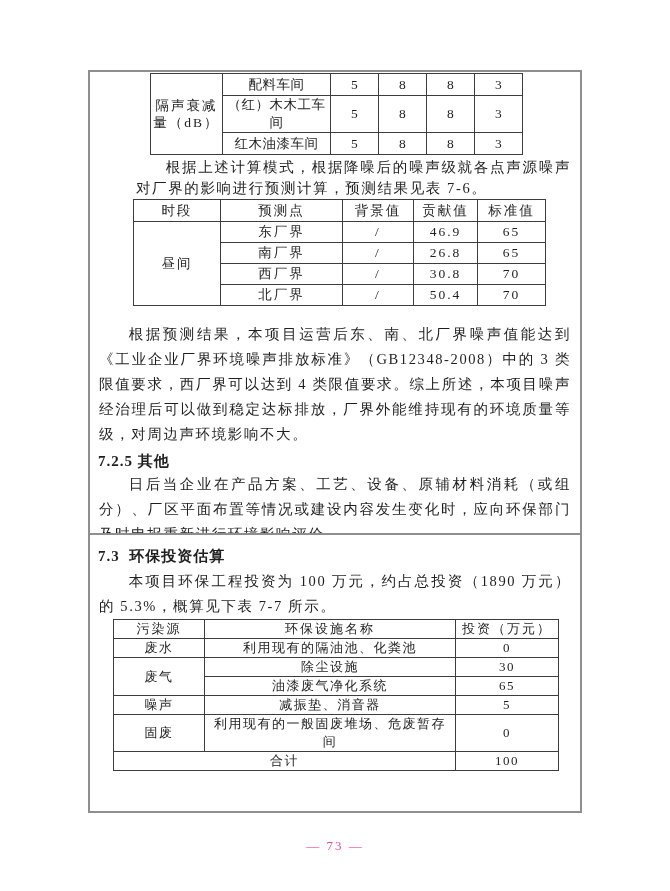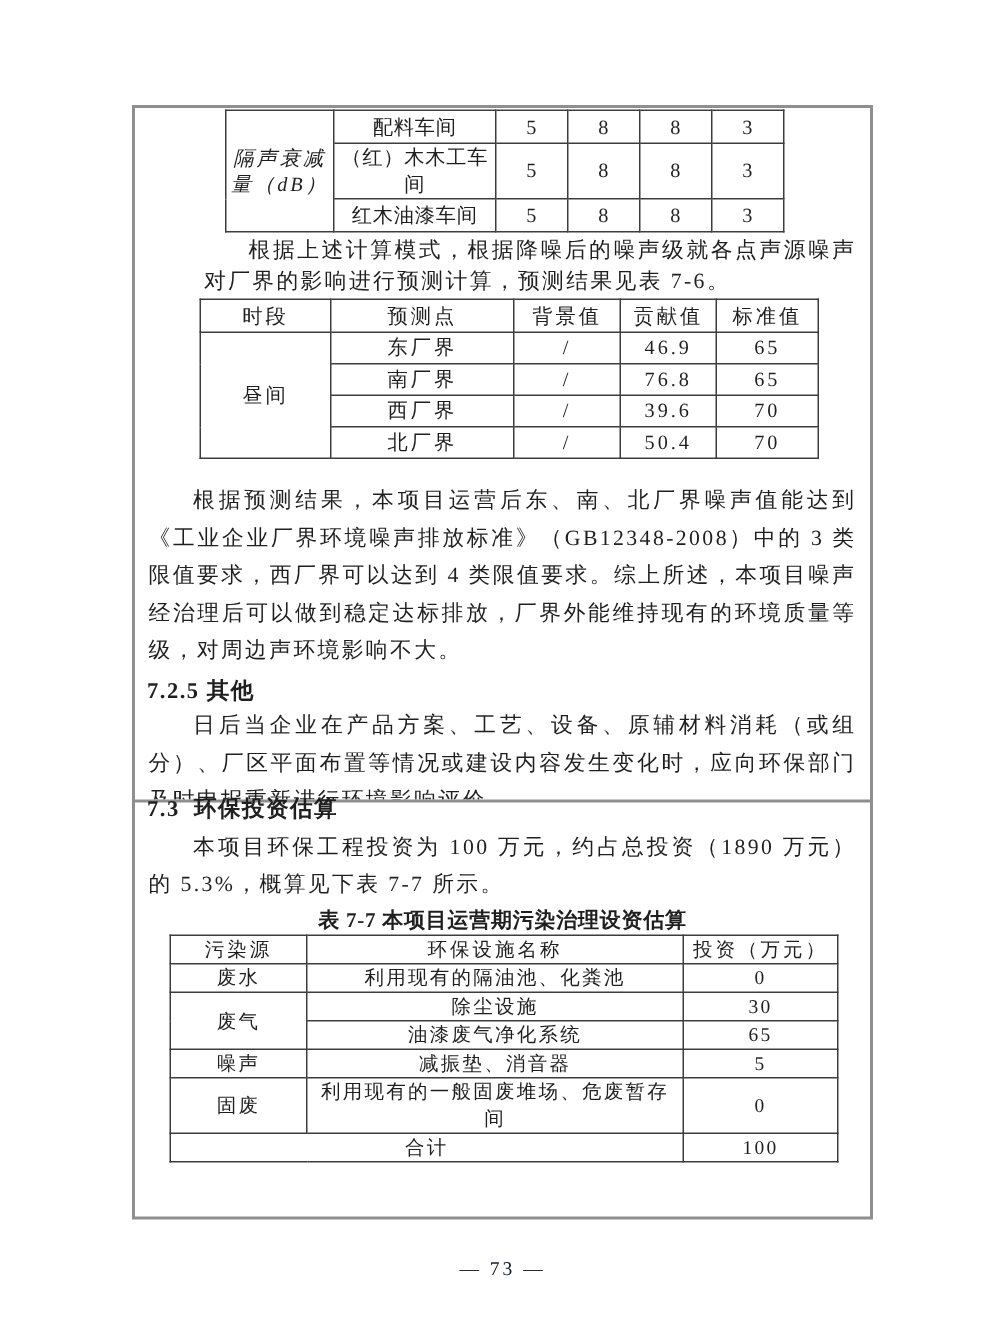--- a/index.html
+++ b/index.html
@@ -15,21 +15,21 @@
   .frame {
     position:absolute; left:88px; top:70px;
     width:494px; height:743px;
     border:2px solid #8f8f8f;
   }
   .divider {
     position:absolute; left:0; top:461px;
     width:100%; height:2px; background:#8f8f8f;
   }
   .box1 { position:absolute; left:0; top:0; width:100%; height:461px; overflow:hidden; }
-  .box2 { position:absolute; left:0; top:447px; width:100%; height:334px; overflow:hidden; }
+  .box2 { position:absolute; left:0; top:463px; width:100%; height:334px; overflow:hidden; }
 
   .para {
     font-size:14.5px;
     letter-spacing:1.6px;
     line-height:25px;
     text-align:justify;
     text-indent:2.05em;
     padding:0 9px;
   }
   .para.tight { line-height:21px;padding-left:46px; }
@@ -57,21 +57,21 @@
     border:1px solid #3d3d3d;
     text-align:center;
     vertical-align:middle;
     font-weight:normal;
     padding:0 2px;
     overflow:hidden;
   }
 
   table.t-top { width:372px; margin:1px 0 0 60px; }
   table.t-top td { height:22px; font-size:13.5px; }
-  table.t-top td.lbl { letter-spacing:2px; line-height:17px;font-style:italic; }
+  table.t-top td.lbl { letter-spacing:2px; line-height:17px; }
 
   .para1 { margin-top:2px; }
 
   table.t6 { width:412px; margin:0 0 0 43px; }
   table.t6 th { height:22px; font-size:13.5px; letter-spacing:2px; }
   table.t6 td { height:21px; font-size:13.5px; letter-spacing:2px; }
 
   .para2 { margin-top:16px; }
   .h725  { margin-top:3px; height:22px; line-height:22px; }
 
@@ -81,21 +81,21 @@
 
   table.t7 { width:445px; margin:0 0 0 23px;border-radius:27px; }
   table.t7 th { height:19px; letter-spacing:2px; }
   table.t7 td { height:19px; letter-spacing:1.5px; }
 
   .pageno {
     position:absolute;
     left:0; top:838px; width:100%;
     text-align:center;
     font-size:13px;
-    color:#0f172a;
+    color:#ec4899;
     letter-spacing:2px;
   }
 </style>
 </head>
 <body>
 
 <div class="page">
   <div class="frame">
 
     <div class="box1">
@@ -157,27 +157,27 @@
           <tr>
             <td rowspan="4">昼间</td>
             <td>东厂界</td>
             <td>/</td>
             <td>46.9</td>
             <td>65</td>
           </tr>
           <tr>
             <td>南厂界</td>
             <td>/</td>
-            <td>76.8</td>
+            <td>26.8</td>
             <td>65</td>
           </tr>
           <tr>
             <td>西厂界</td>
             <td>/</td>
-            <td>39.6</td>
+            <td>30.8</td>
             <td>70</td>
           </tr>
           <tr>
             <td>北厂界</td>
             <td>/</td>
             <td>50.4</td>
             <td>70</td>
           </tr>
         </tbody>
       </table>
@@ -189,21 +189,20 @@
       <p class="para">日后当企业在产品方案、工艺、设备、原辅材料消耗（或组分）、厂区平面布置等情况或建设内容发生变化时，应向环保部门及时申报重新进行环境影响评价。</p>
     </div>
 
     <div class="divider"></div>
 
     <div class="box2">
       <div class="h h73">7.3  环保投资估算</div>
 
       <p class="para para-invest">本项目环保工程投资为 100 万元，约占总投资（1890 万元）的 5.3%，概算见下表 7-7 所示。</p>
 
-      <div class="tbl-title title7">表 7-7 本项目运营期污染治理设资估算</div>
 
       <table class="t t7">
         <colgroup>
             <col style="width:91px">
             <col style="width:251px">
             <col style="width:103px">
           </colgroup>
         <tbody>
           <tr>
             <th>污染源</th>

